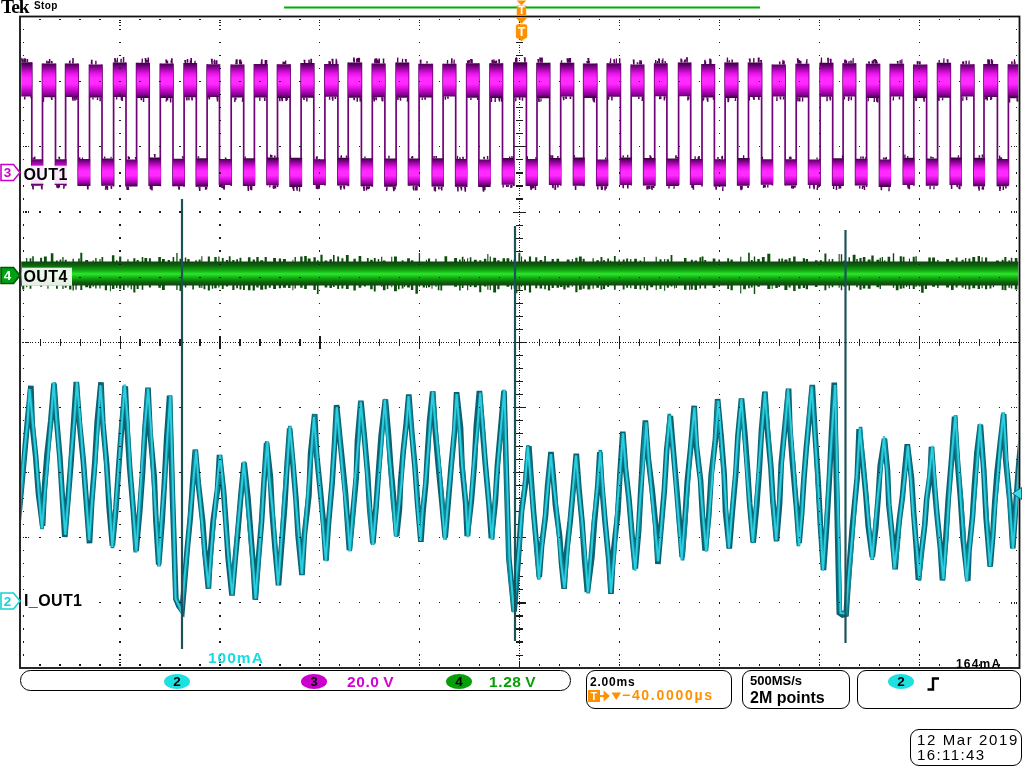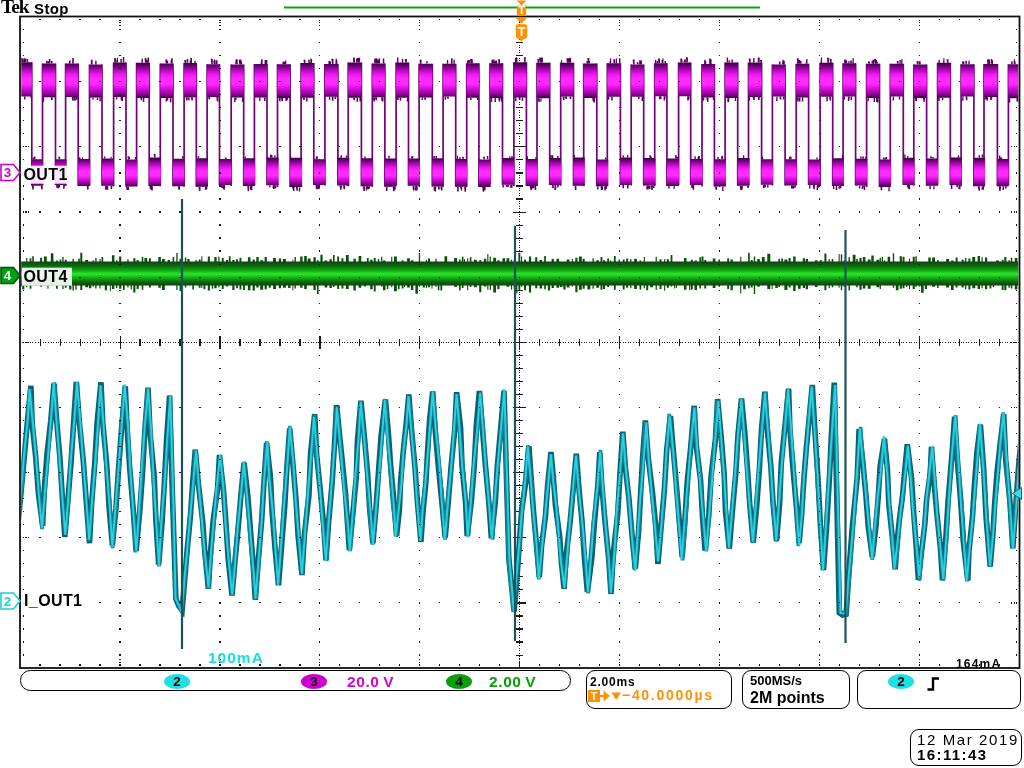--- a/index.html
+++ b/index.html
@@ -81,29 +81,29 @@
     <text x="7.5" y="605.7" font-size="13.5" font-weight="bold" fill="#17d2d2" text-anchor="middle">2</text>
 <polygon points="1021.5,487.5 1021.5,499.5 1012.5,493.5" fill="#3fdbea" stroke="#0d6e7c" stroke-width="1"></polygon>
 <rect x="22.0" y="165.7" width="50" height="18" fill="#fff" fill-opacity="0.9"></rect>
     <text x="23.5" y="179.5" font-size="16" font-weight="bold" fill="#000" letter-spacing="0.4">OUT1</text>
 <rect x="22.0" y="267.7" width="50" height="18" fill="#fff" fill-opacity="0.9"></rect>
     <text x="23.5" y="281.5" font-size="16" font-weight="bold" fill="#000" letter-spacing="0.4">OUT4</text>
 <rect x="22.5" y="591.7" width="62" height="18" fill="#fff" fill-opacity="0.9"></rect>
     <text x="24" y="605.5" font-size="16" font-weight="bold" fill="#000" letter-spacing="0.4">I_OUT1</text>
 </svg>
 <div class="abs" style="left:1px;top:-4.5px;font-family:'Liberation Serif',serif;font-weight:bold;font-size:19.5px;letter-spacing:-1px">Tek</div>
-<div class="abs" style="left:34px;top:0px;font-weight:bold;font-size:15px;letter-spacing:0.4px">Stop</div>
+<div class="abs" style="left:34px;top:0px;font-weight:bold;font-size:10px;letter-spacing:0.4px">Stop</div>
 
 <div class="box" style="left:20px;top:670.3px;width:550.5px;height:20.6px;border-radius:10.3px"></div>
 <div class="ell" style="left:164px;top:673.6px;background:#1ee0e0">2</div>
 <div class="t" style="left:208px;top:649px;color:#17dede;letter-spacing:1px">100mA</div>
 <div class="ell" style="left:301px;top:673.6px;background:#cc00cc">3</div>
 <div class="t" style="left:347px;top:672.8px;color:#d402d4;letter-spacing:0.6px">20.0 V</div>
 <div class="ell" style="left:446px;top:673.6px;background:#089e08">4</div>
-<div class="t" style="left:489px;top:672.8px;color:#089e08;letter-spacing:0.6px">2.00 V</div>
+<div class="t" style="left:489px;top:672.8px;color:#089e08;letter-spacing:0.6px">1.28 V</div>
 
 <div class="box" style="left:585.5px;top:670px;width:146.5px;height:38.5px"></div>
 <div class="t" style="left:590px;top:675.3px;font-size:12px;letter-spacing:0.8px">2.00ms</div>
 <div class="abs" style="left:587.5px;top:689.5px;width:12.5px;height:12.5px;background:#ff9000;color:#fff;font-weight:bold;font-size:11px;text-align:center;line-height:12.5px">T</div>
 <svg class="abs" style="left:599px;top:689px" width="23" height="14">
     <path d="M0.5 7H9M5.5 3.5L9.5 7L5.5 10.5z" stroke="#ff9000" stroke-width="1.8" fill="#ff9000"></path>
     <path d="M12.5 3.5h9.5l-4.75 7.5z" fill="#ff9000"></path>
   </svg>
 <div class="t" style="left:622px;top:687px;color:#ff9000;font-size:14px;letter-spacing:1.7px">−40.0000µs</div>
 
@@ -113,12 +113,12 @@
 
 <div class="box" style="left:857px;top:670px;width:163.5px;height:38.5px"></div>
 <div class="ell" style="left:888px;top:673.6px;background:#1ee0e0">2</div>
 <svg class="abs" style="left:926px;top:675px" width="18" height="17">
     <path d="M1.5 14.5H7V3.5H13" stroke="#000" stroke-width="2.4" fill="none"></path>
   </svg>
 <div class="t" style="left:956px;top:657px;font-size:12px;letter-spacing:1.2px">164mA</div>
 
 <div class="box" style="left:910px;top:729px;width:112px;height:36.5px"></div>
 <div class="t" style="left:917px;top:731px;font-weight:normal;font-size:15px;letter-spacing:1.6px">12 Mar 2019</div>
-<div class="t" style="left:917px;top:746.3px;font-weight:bold;font-size:15px;letter-spacing:1.4px">16:11:43</div>
+<div class="t" style="left:917px;top:746.3px;font-weight:normal;font-size:15px;letter-spacing:1.4px">16:11:43</div>
 </body></html>

